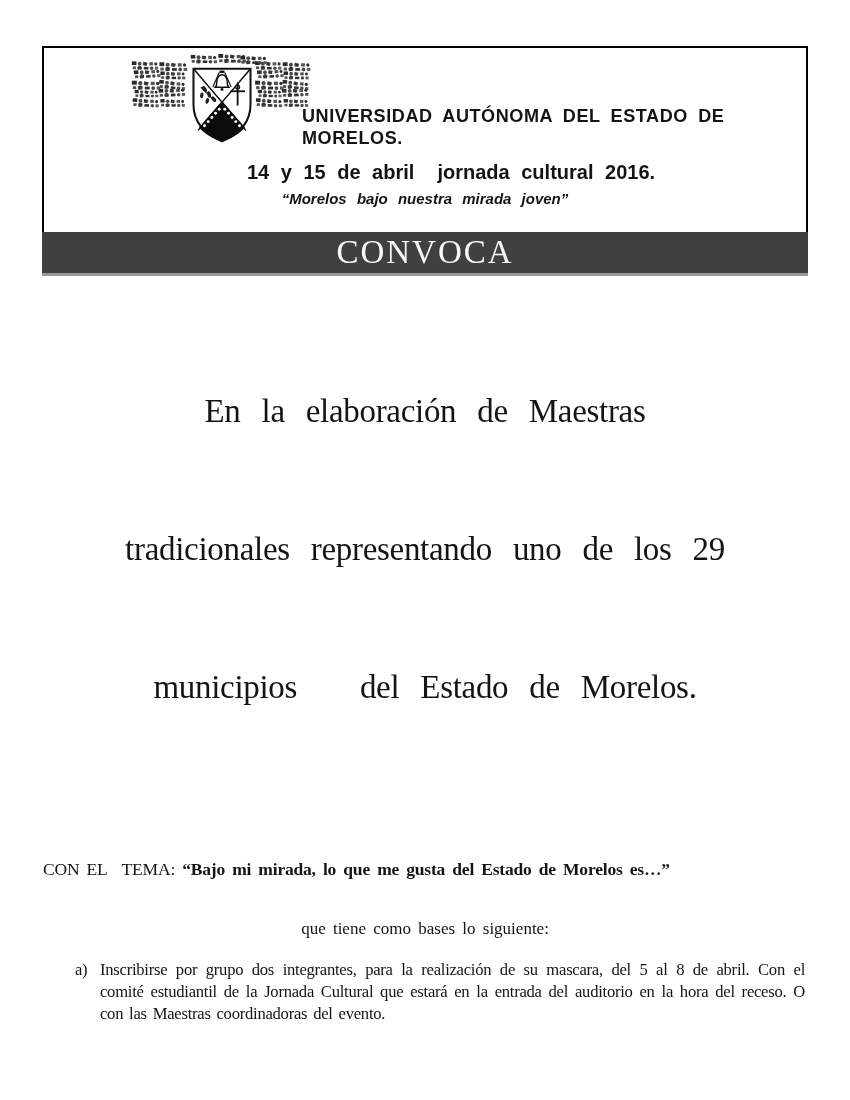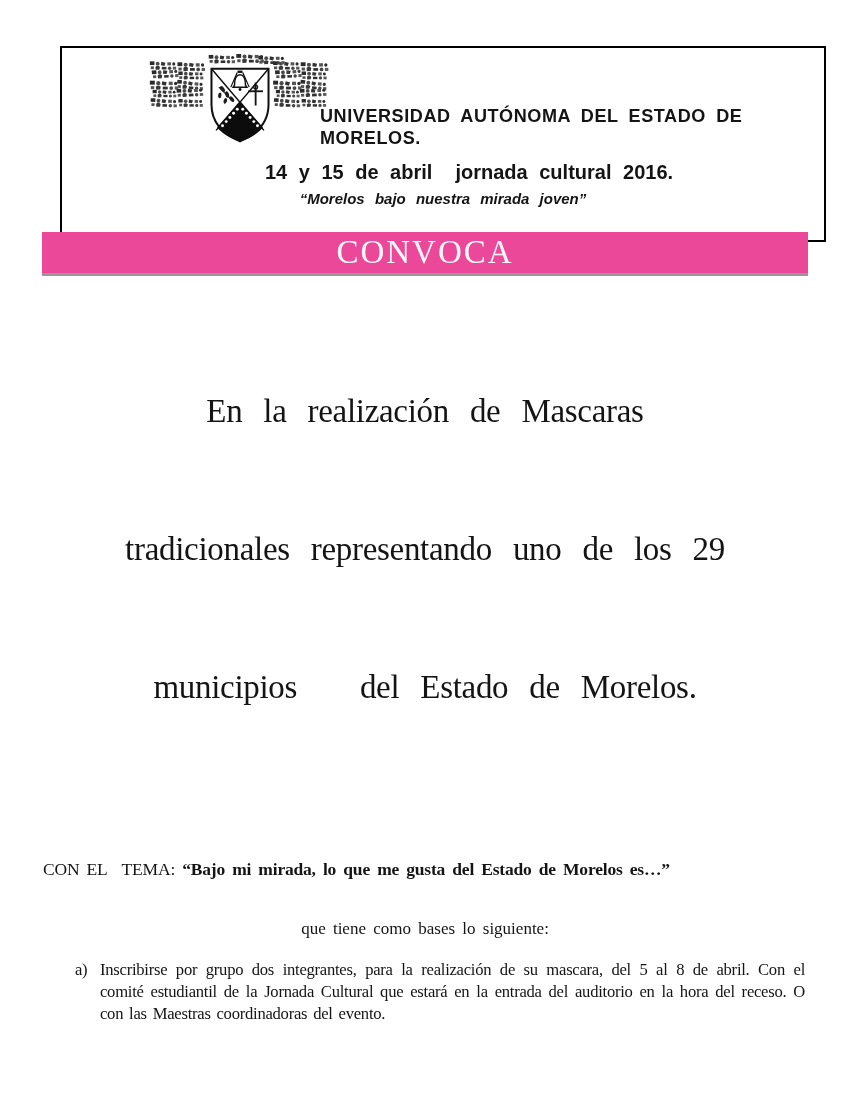--- a/index.html
+++ b/index.html
@@ -1,35 +1,35 @@
 <!DOCTYPE html>
 <html><head>
 <meta charset="utf-8">
 <style>
   html,body{margin:0;padding:0;background:#fff;}
   .page{position:relative;width:850px;height:1100px;background:#fff;overflow:hidden;
         font-family:"Liberation Serif",serif;color:#141414;}
 
   
   .header-box{position:absolute;left:42px;top:46px;width:766px;height:196px;
-              border:2px solid #000;box-sizing:border-box;background:#fff;margin-left:18px;}
+              border:2px solid #000;box-sizing:border-box;background:#fff;}
   .crest{position:absolute;left:86px;top:6px;width:184px;height:92px;}
   .univ-line{position:absolute;left:258px;top:57px;white-space:pre-wrap;
              font-family:"Liberation Sans",sans-serif;font-weight:bold;
              font-size:19px;letter-spacing:.6px;word-spacing:5px;
              transform:scaleX(.95);transform-origin:left center;}
   .hline{position:absolute;left:0;width:100%;text-align:center;white-space:pre-wrap;
          font-family:"Liberation Sans",sans-serif;font-weight:bold;}
   .school-line{top:84px;font-size:20px;word-spacing:6px;letter-spacing:.2px;}
   .date-line{top:113px;font-size:20px;word-spacing:6px;padding-left:26px;}
   .motto-line{top:142px;font-size:15px;font-style:italic;word-spacing:6px;}
 
   
   .banner{position:absolute;left:42px;top:232px;width:766px;height:41px;
-          background:#ec4899;border-bottom:3px solid #999;
+          background:#404040;border-bottom:3px solid #999;
           color:#f7f7f7;text-align:center;}
   .banner-title{font-size:33px;line-height:41px;letter-spacing:2px;
                 font-family:"Liberation Serif",serif;}
 
   
   .content{position:absolute;left:0;top:276px;width:850px;}
   .intro-line{margin-top:22px;text-align:center;font-size:17px;white-space:pre-wrap;}
   .intro-line span{display:inline-block;transform:scaleX(.9);transform-origin:center;
                    word-spacing:4px;letter-spacing:.2px;}
   .main-heading{margin-top:20px;text-align:center;font-size:33px;line-height:46px;
@@ -133,21 +133,21 @@
   </div>
 
   <div class="banner">
     <div class="banner-title">CONVOCA</div>
   </div>
 
   <div class="content">
 
 
     <div class="main-heading">
-      <div>En la realización de Mascaras</div>
+      <div>En la elaboración de Maestras</div>
       <div>tradicionales representando uno de los 29</div>
       <div>municipios&nbsp;&nbsp; del Estado de Morelos.</div>
     </div>
 
     <div class="theme-line">
       <span class="theme-prefix">CON EL&nbsp; TEMA:&nbsp;</span><span class="theme-quote">“Bajo mi mirada, lo que me gusta del Estado de Morelos es…”</span>
     </div>
 
     <div class="bases-intro">que tiene como bases lo siguiente:</div>
 

